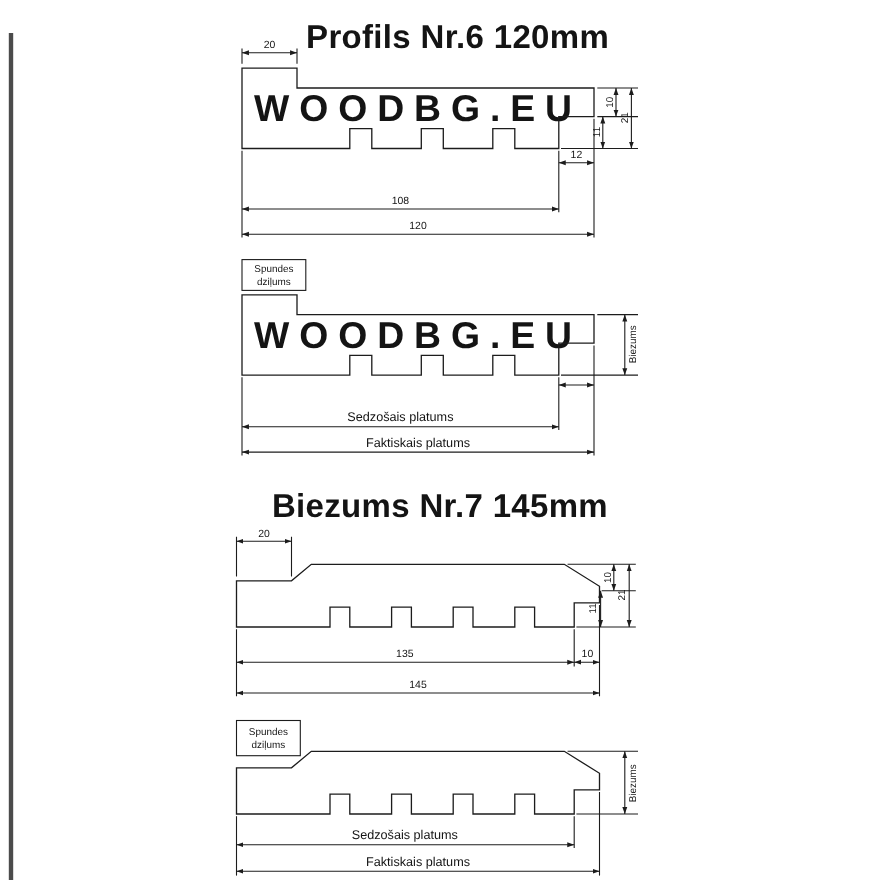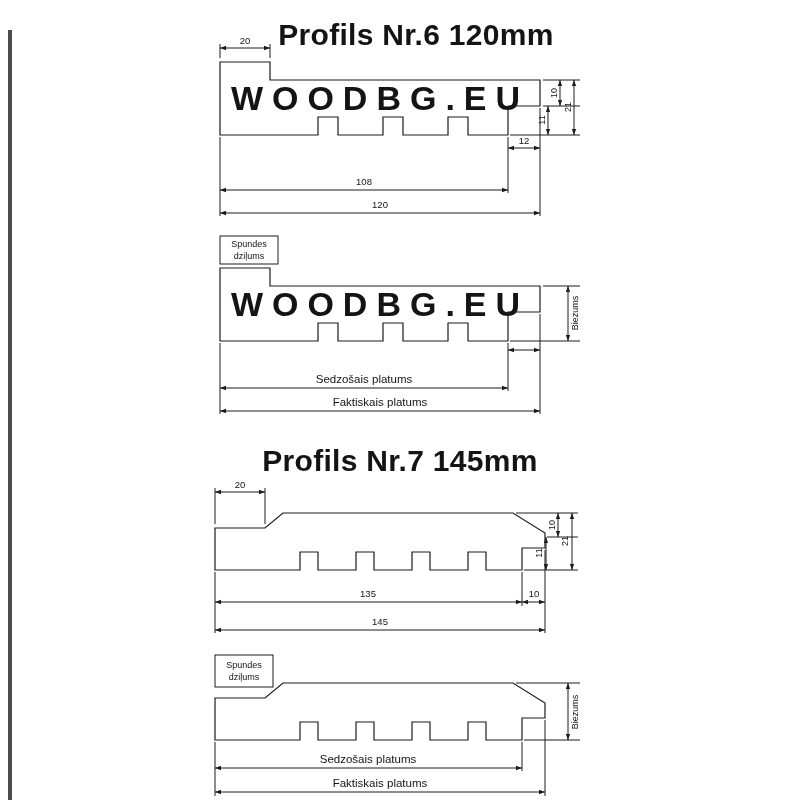--- a/index.html
+++ b/index.html
@@ -125,21 +125,21 @@
     <line class="ln" x1="220" y1="388" x2="508" y2="388" marker-start="url(#arw)" marker-end="url(#arw)"></line>
     <text class="lbl" x="364" y="383" text-anchor="middle">Sedzošais platums</text>
   </g>
 
   <g>
     <line class="ln" x1="220" y1="411" x2="540" y2="411" marker-start="url(#arw)" marker-end="url(#arw)"></line>
     <text class="lbl" x="380" y="406" text-anchor="middle">Faktiskais platums</text>
   </g>
 </svg>
 
-<div class="title" id="title-nr7">Profils Nr.7 145mm</div>
+<div class="title" id="title-nr7">Biezums Nr.7 145mm</div>
 
 <svg width="800" height="162" style="top:478px" viewBox="0 478 800 162">
 
   <path class="outline" d="M215,570 V528 H265 L283,513 H513 L545,533 V548 H522 V570 H486 V552 H468 V570 H430 V552 H412 V570 H374 V552 H356 V570 H318 V552 H300 V570 H215 Z"></path>
 
   <g>
     <line class="ln" x1="215" y1="524" x2="215" y2="488"></line>
     <line class="ln" x1="265" y1="524" x2="265" y2="488"></line>
     <line class="ln" x1="516" y1="513" x2="578" y2="513"></line>
     <line class="ln" x1="547" y1="537" x2="578" y2="537"></line>

